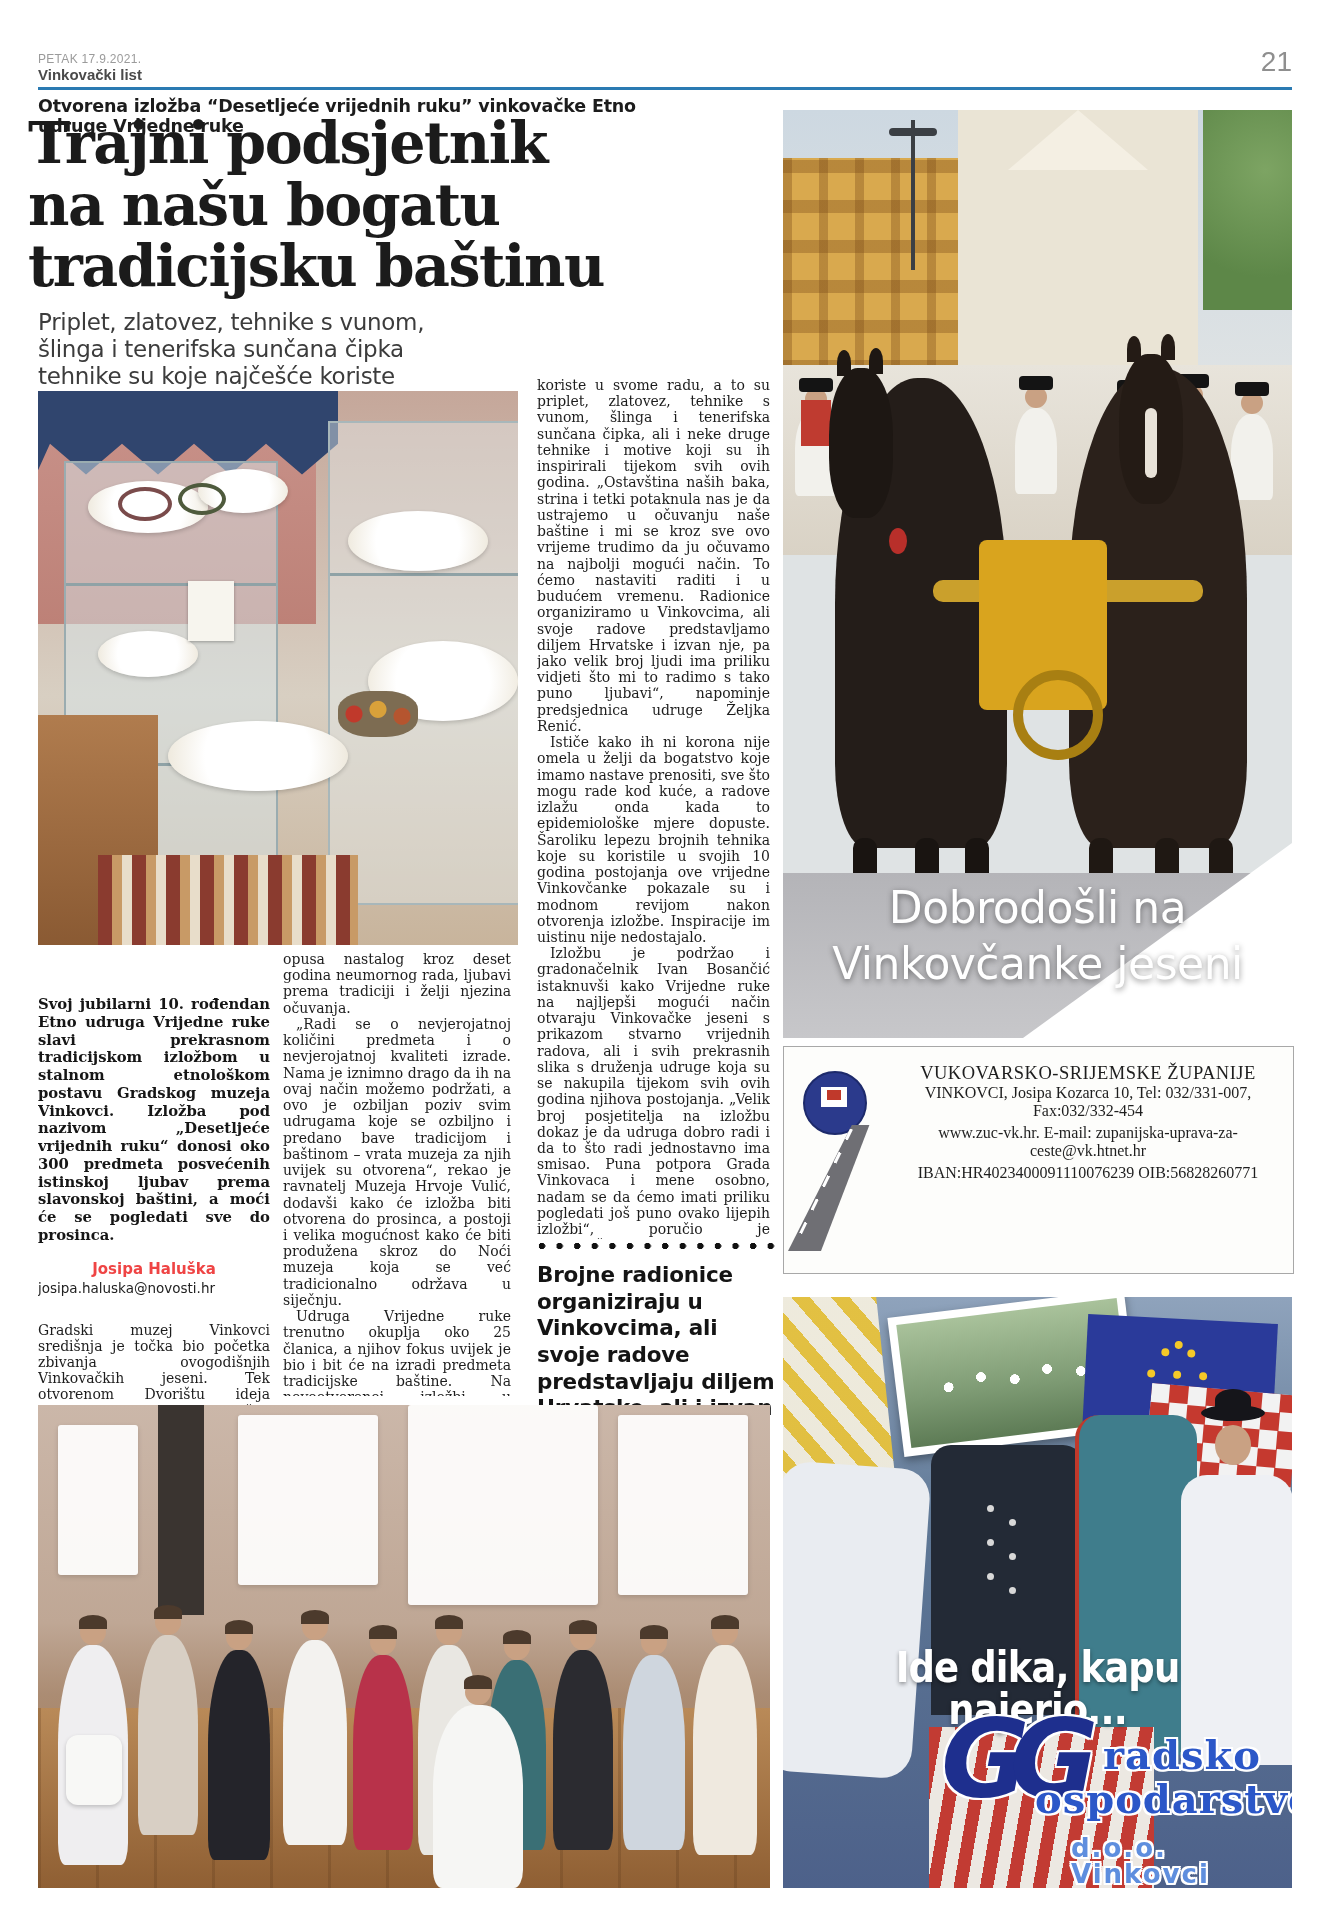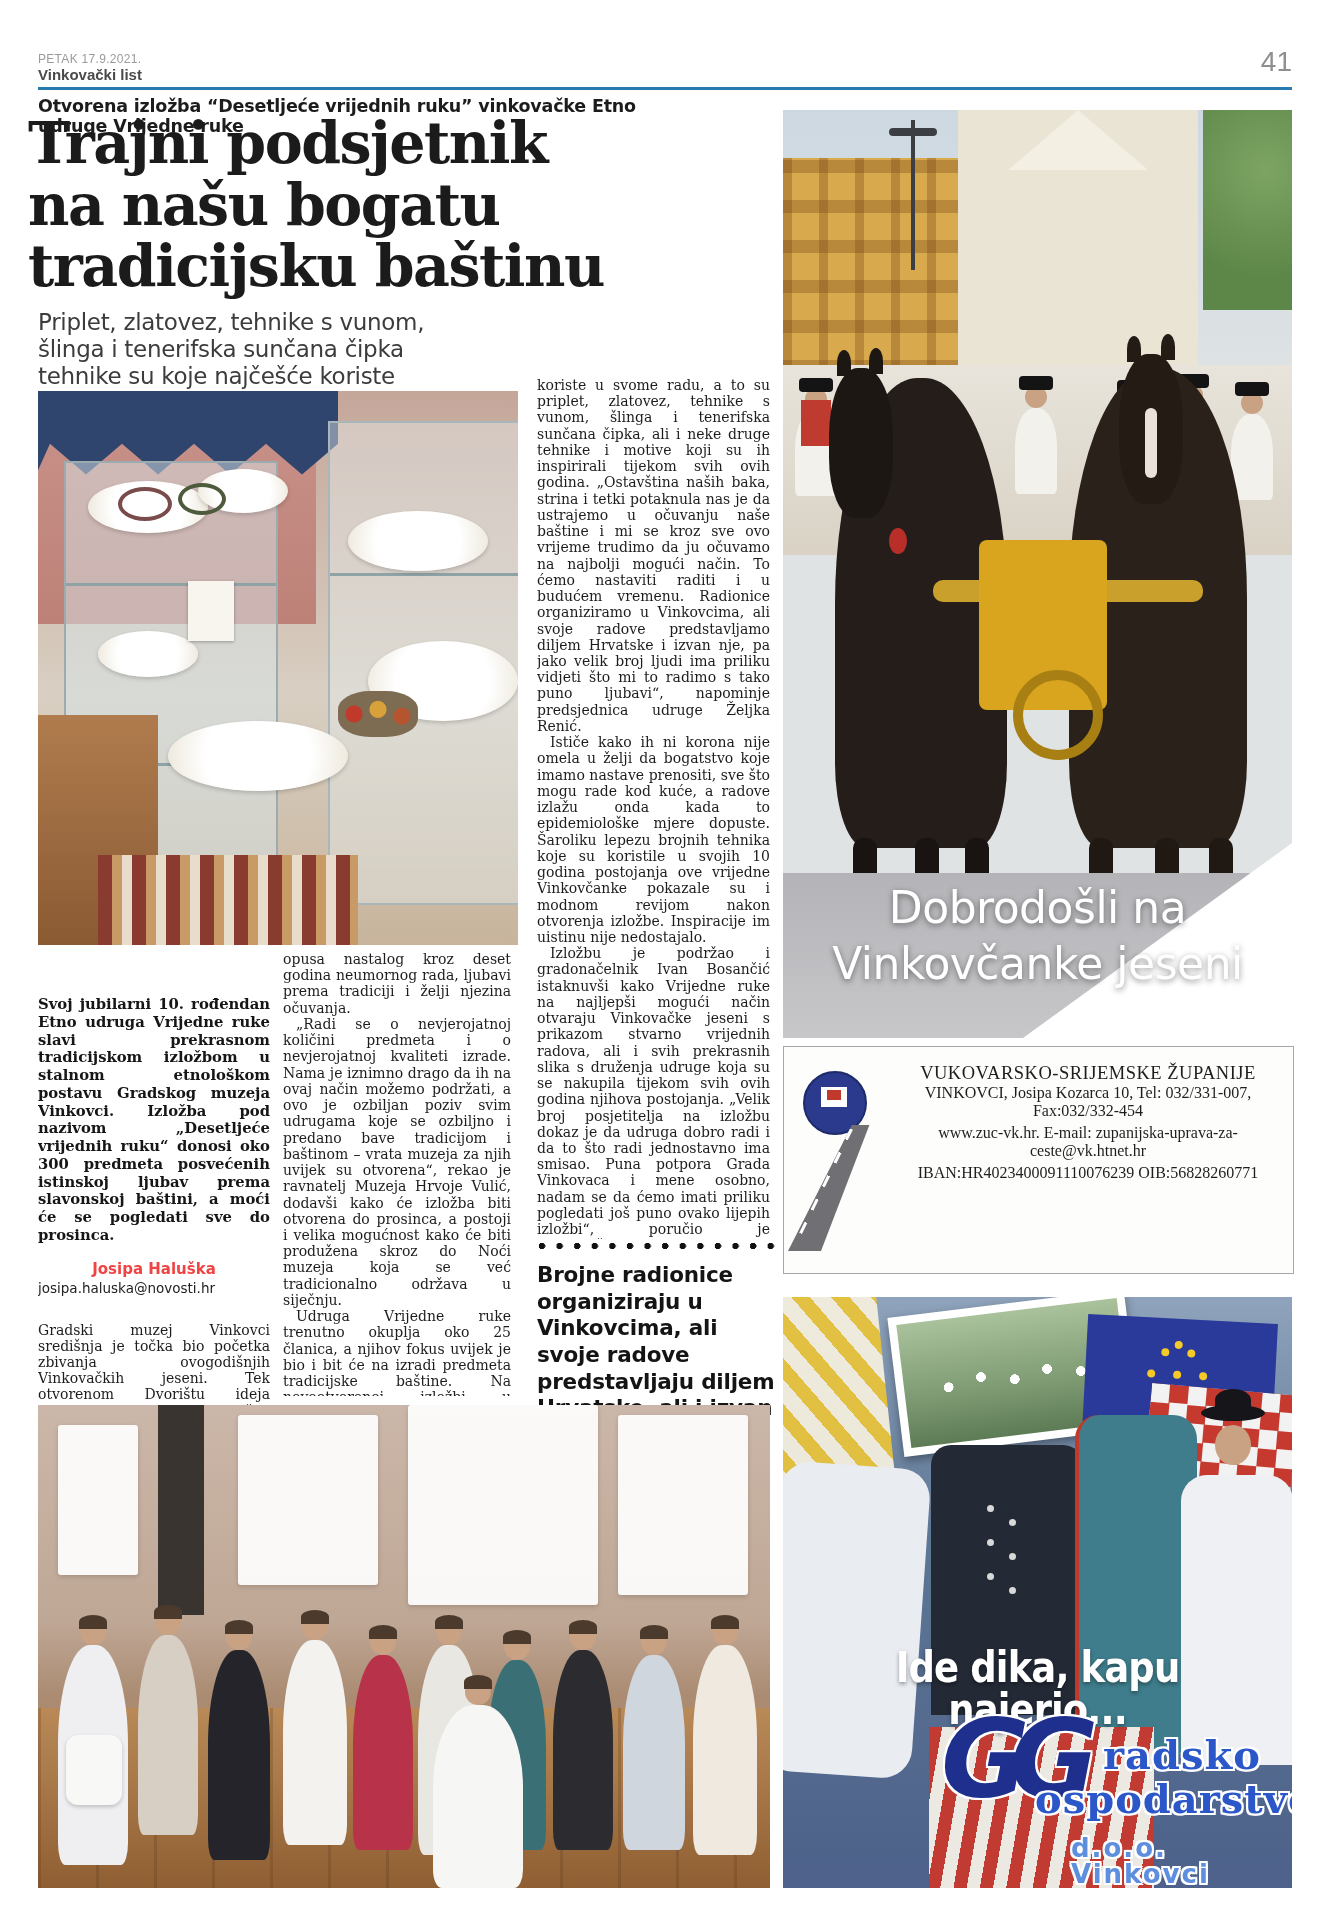--- a/index.html
+++ b/index.html
@@ -149,21 +149,21 @@
   .ag .w2{left:252px;top:482px;font:bold 40px/1 "DejaVu Serif",serif;color:#2b57c8;letter-spacing:1px;}
   .ag .w3{left:288px;top:538px;font:bold 26px/1 "DejaVu Sans",sans-serif;color:#5e8ede;letter-spacing:2px;}
 </style>
 </head>
 <body>
 
 <div class="page">
 
   <div class="abs hdr-date">PETAK 17.9.2021.</div>
   <div class="abs hdr-pub">Vinkovački list</div>
-  <div class="abs hdr-page">41</div>
+  <div class="abs hdr-page">21</div>
   <div class="abs hdr-rule"></div>
 
   <div class="abs kicker">Otvorena izložba “Desetljeće vrijednih ruku” vinkovačke Etno udruge Vrijedne ruke</div>
   <div class="abs headline">
     <div>Trajni podsjetnik</div>
     <div>na našu bogatu</div>
     <div>tradicijsku baštinu</div>
   </div>
   <div class="abs subhead">
     <div>Priplet, zlatovez, tehnike s vunom,</div>

